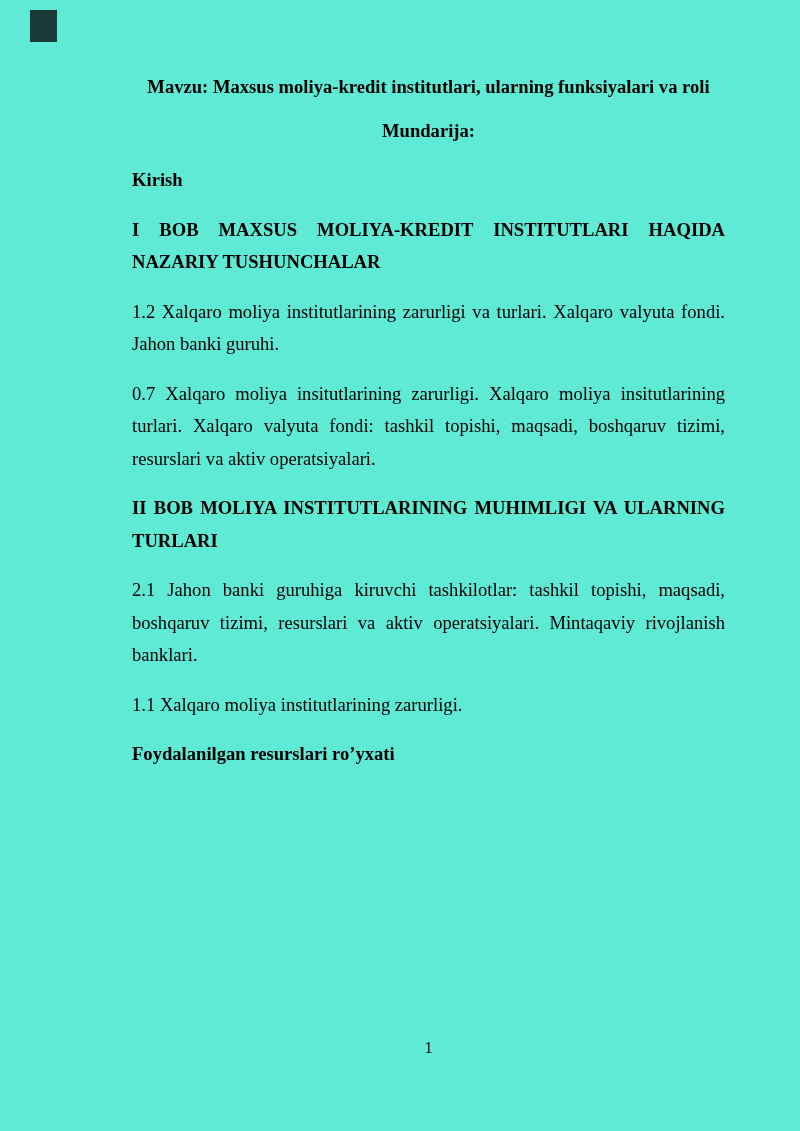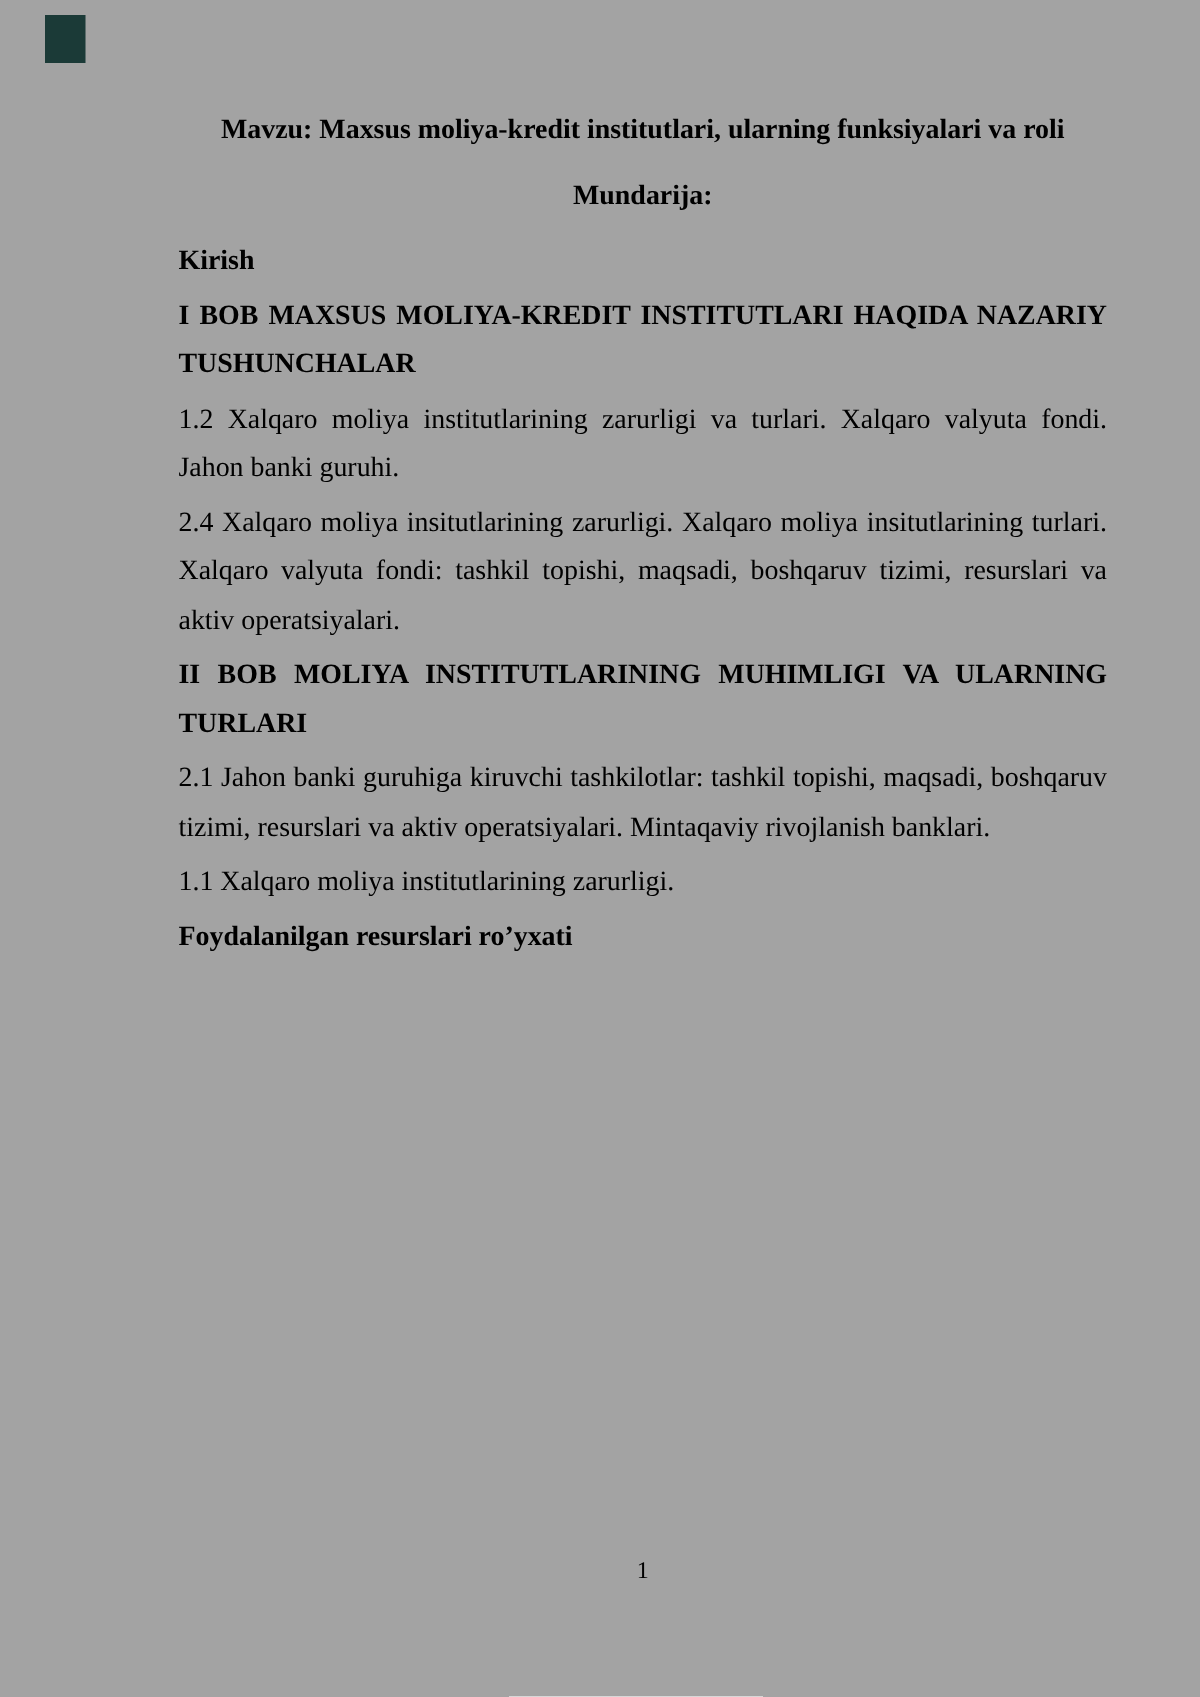--- a/index.html
+++ b/index.html
@@ -4,21 +4,21 @@
 <style>
   html, body {
     margin: 0;
     padding: 0;
     background: #ffffff;
   }
   .page {
     position: relative;
     width: 800px;
     height: 1131px;
-    background: #a3a3a3;
+    background: #5eead4;
     overflow: hidden;
     font-family: "Liberation Serif", "DejaVu Serif", serif;
     color: #000000;
   }
   .corner-mark {
     position: absolute;
     left: 30px;
     top: 10px;
     width: 27px;
     height: 32px;
@@ -36,21 +36,21 @@
     font-weight: bold;
     text-align: center;
     margin: 0 0 11px 0;
   }
   .toc-heading {
     font-weight: bold;
     text-align: center;
     margin: 0 0 11px 0;
   }
   .toc p {
-    margin: 4px;
+    margin: 17px;
     text-align: justify;
   }
   .toc p.bold {
     font-weight: bold;
   }
   .page-number {
     position: absolute;
     left: 115px;
     width: 627px;
     top: 1038px;
@@ -69,21 +69,21 @@
   <div class="content">
 
     <p class="doc-title">Mavzu: Maxsus moliya-kredit institutlari, ularning funksiyalari va roli</p>
 
     <p class="toc-heading">Mundarija:</p>
 
     <div class="toc">
       <p class="bold">Kirish</p>
       <p class="bold">I BOB MAXSUS MOLIYA-KREDIT INSTITUTLARI HAQIDA NAZARIY TUSHUNCHALAR</p>
       <p>1.2 Xalqaro moliya institutlarining zarurligi va turlari. Xalqaro valyuta fondi. Jahon banki guruhi.</p>
-      <p>2.4 Xalqaro moliya insitutlarining zarurligi. Xalqaro moliya insitutlarining turlari. Xalqaro valyuta fondi: tashkil topishi, maqsadi, boshqaruv tizimi, resurslari va aktiv operatsiyalari.</p>
+      <p>0.7 Xalqaro moliya insitutlarining zarurligi. Xalqaro moliya insitutlarining turlari. Xalqaro valyuta fondi: tashkil topishi, maqsadi, boshqaruv tizimi, resurslari va aktiv operatsiyalari.</p>
       <p class="bold">II BOB MOLIYA INSTITUTLARINING MUHIMLIGI VA ULARNING TURLARI</p>
       <p>2.1 Jahon banki guruhiga kiruvchi tashkilotlar: tashkil topishi, maqsadi, boshqaruv tizimi, resurslari va aktiv operatsiyalari. Mintaqaviy rivojlanish banklari.</p>
       <p>1.1 Xalqaro moliya institutlarining zarurligi.</p>
       <p class="bold">Foydalanilgan resurslari ro’yxati</p>
     </div>
 
   </div>
 
   <div class="page-number">1</div>
 

